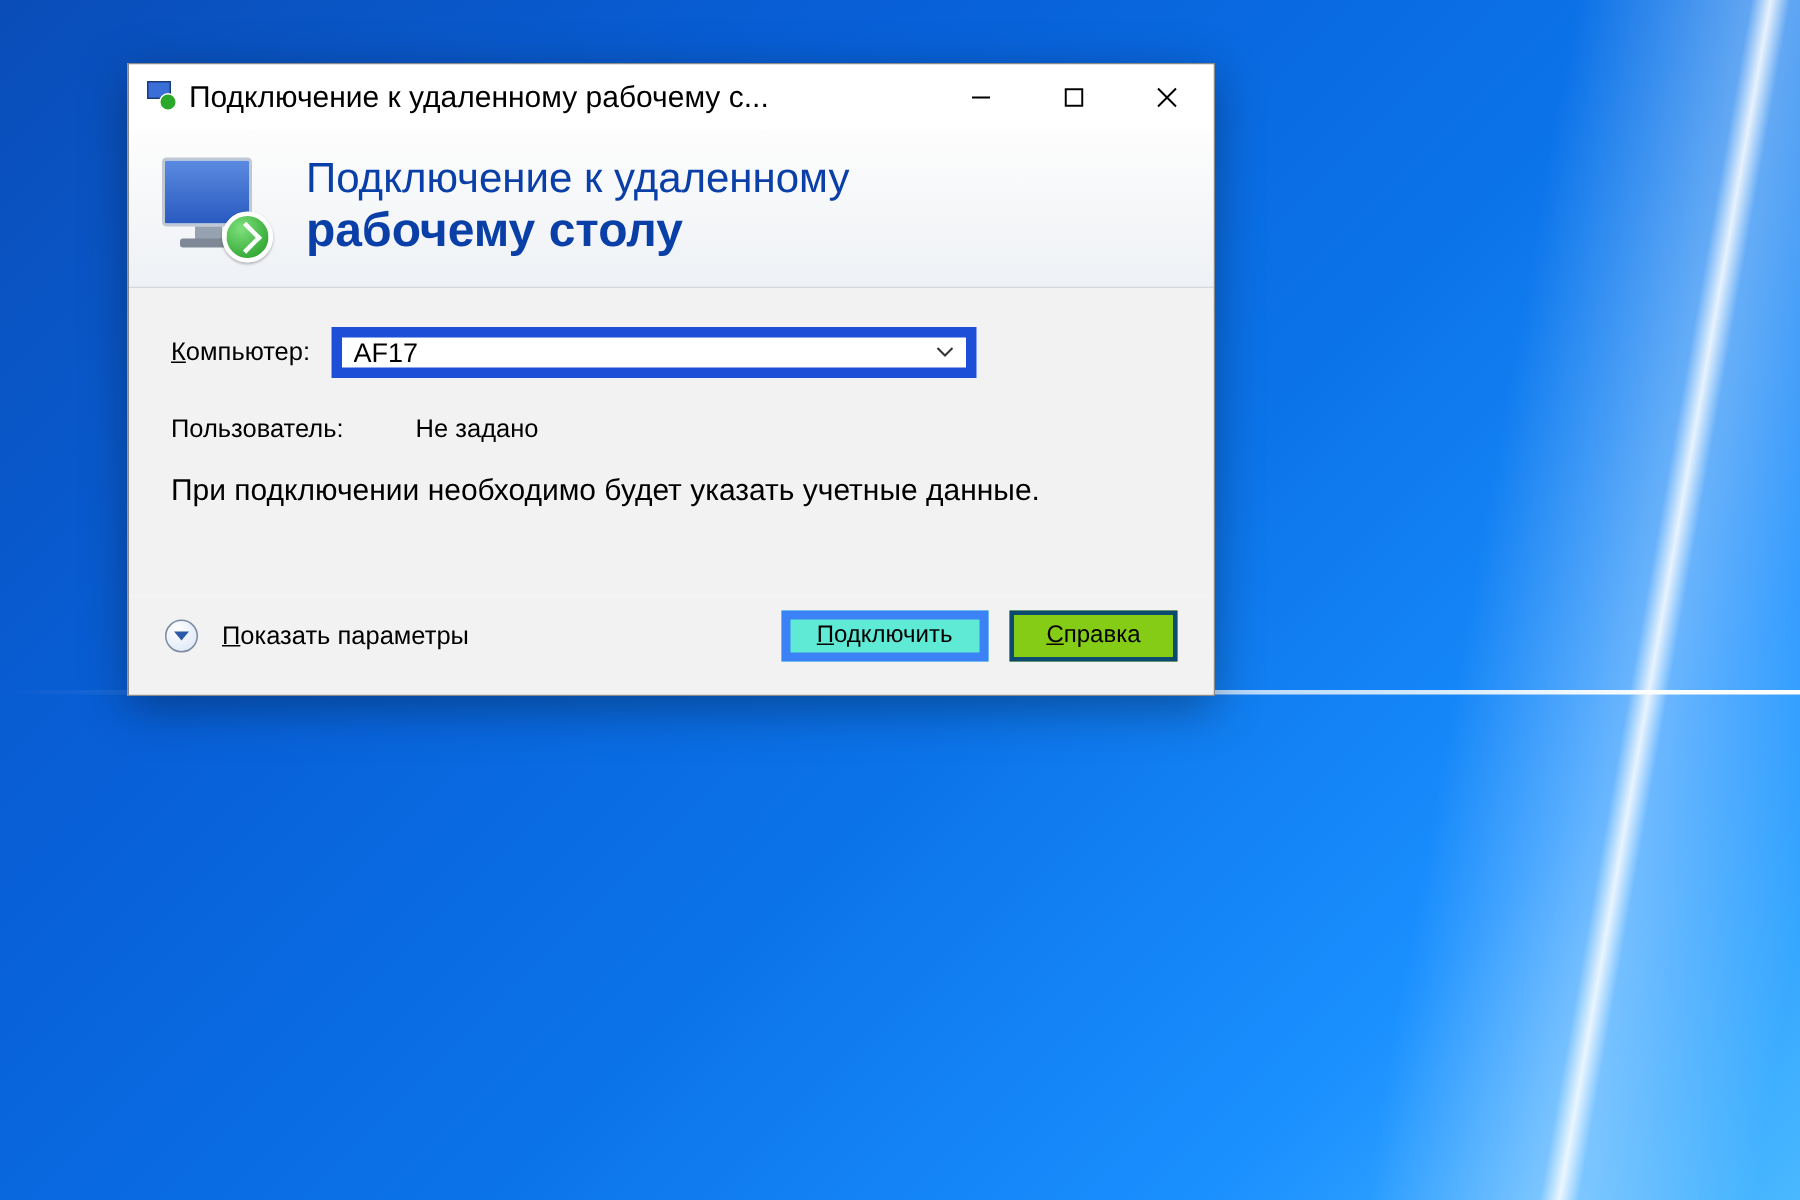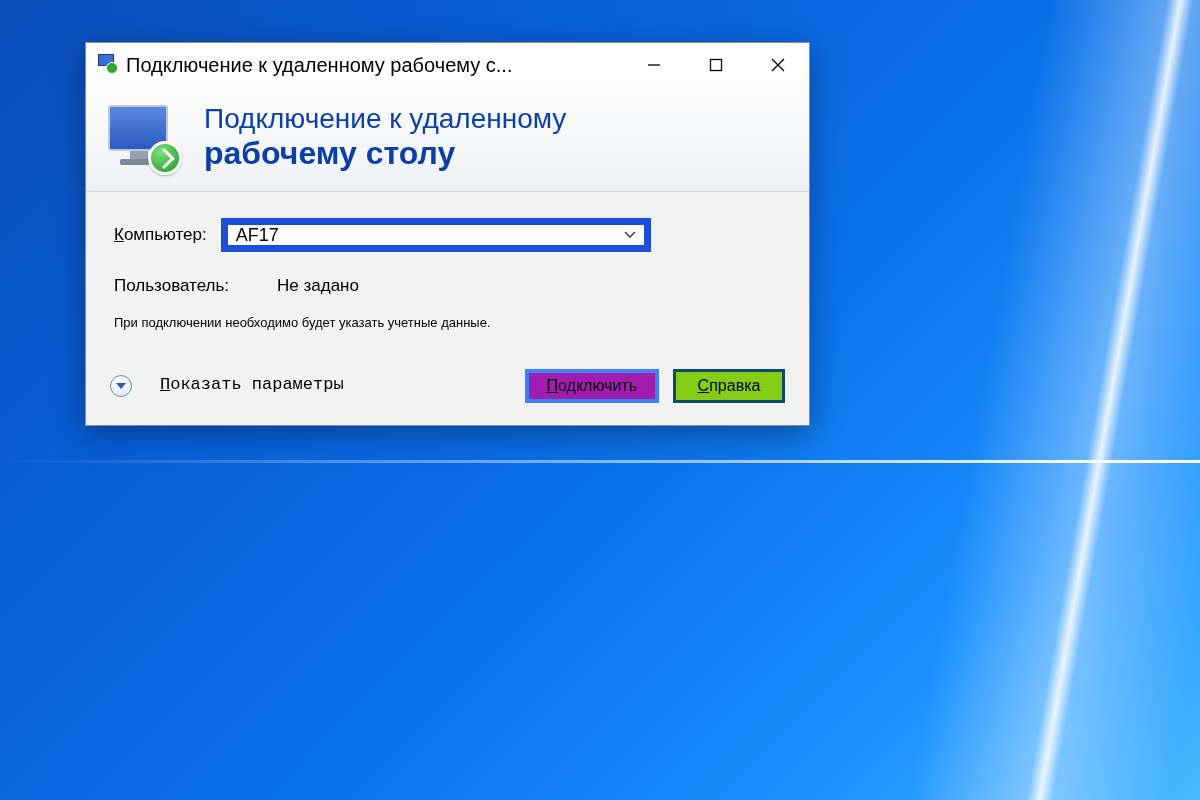--- a/index.html
+++ b/index.html
@@ -148,31 +148,30 @@
   }
   .combo .chev {
     width: 28px; height: 100%;
     display: flex; align-items: center; justify-content: center;
     cursor: pointer;
   }
   .combo .chev svg { width: 12px; height: 12px; }
 
   .user-row { margin-bottom: 18px; }
   .user-row .label { margin-right: 34px; }
-  .info-text { font-size: 13px; line-height: 1.35; margin-bottom: 15px; }
+  .info-text { font-size: 20px; line-height: 1.35; margin-bottom: 44px; }
 
   .footer {
     display: flex; align-items: center;
     padding: 10px 24px 22px 24px;
     background: #f2f2f2;
   }
   .expand {
-    display: flex; align-items: flex-start; gap: 28px;
+    display: flex; align-items: center; gap: 16px;
     cursor: pointer;
-    font-family: Liberation Mono, monospace;
   }
   .expand .circ {
     width: 22px; height: 22px; border-radius: 50%;
     border: 1px solid #7a8aa0;
     background: radial-gradient(circle at 35% 30%, #ffffff, #d7e4f6);
     display: flex; align-items: center; justify-content: center;
   }
   .expand .circ::before {
     content: ""; width: 0; height: 0;
     border-left: 5px solid transparent;
@@ -189,22 +188,22 @@
     background: #84cc16;
     border: 3px solid #0c4a6e;
     font-size: 16px;
     font-family: inherit;
     display: inline-flex; align-items: center; justify-content: center;
     min-width: 112px;
     margin-left: 14px;
     cursor: pointer;
   }
   .btn.default {
-    border: 4px solid #3b82f6;
-    background: #a21caf;
+    border: 6px solid #3b82f6;
+    background: #5eead4;
   }
   .btn .ul::first-letter { text-decoration: underline; }
 </style>
 </head>
 <body>
 
 <div class="light-streak"></div>
 <div class="horizon"></div>
 
 <div class="window">

